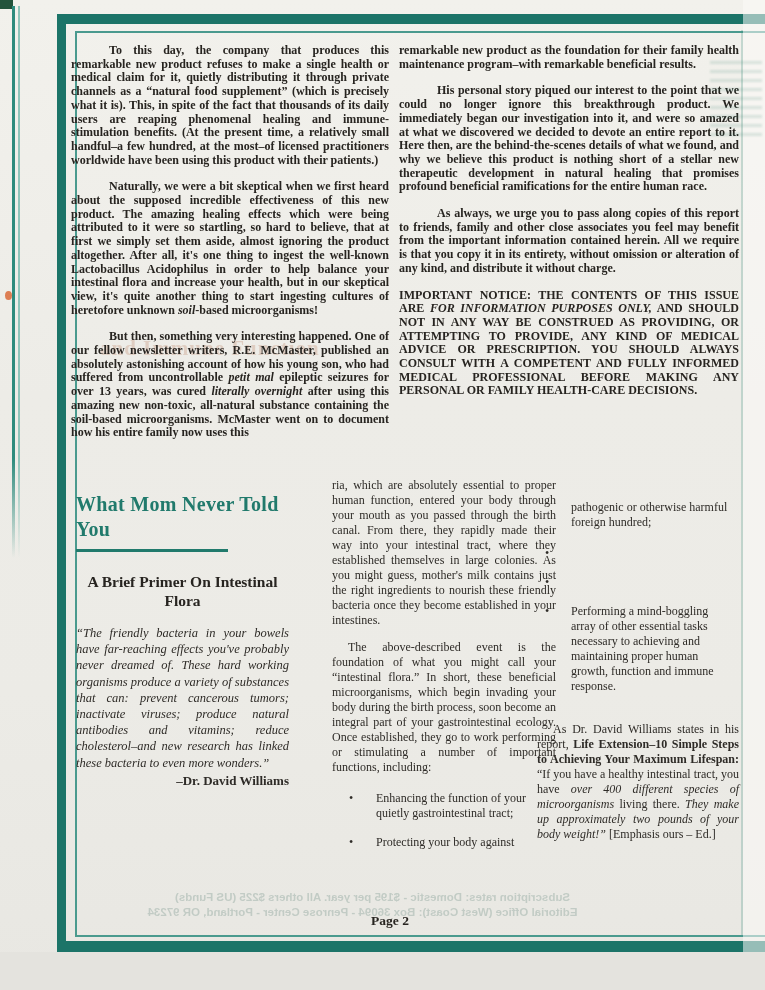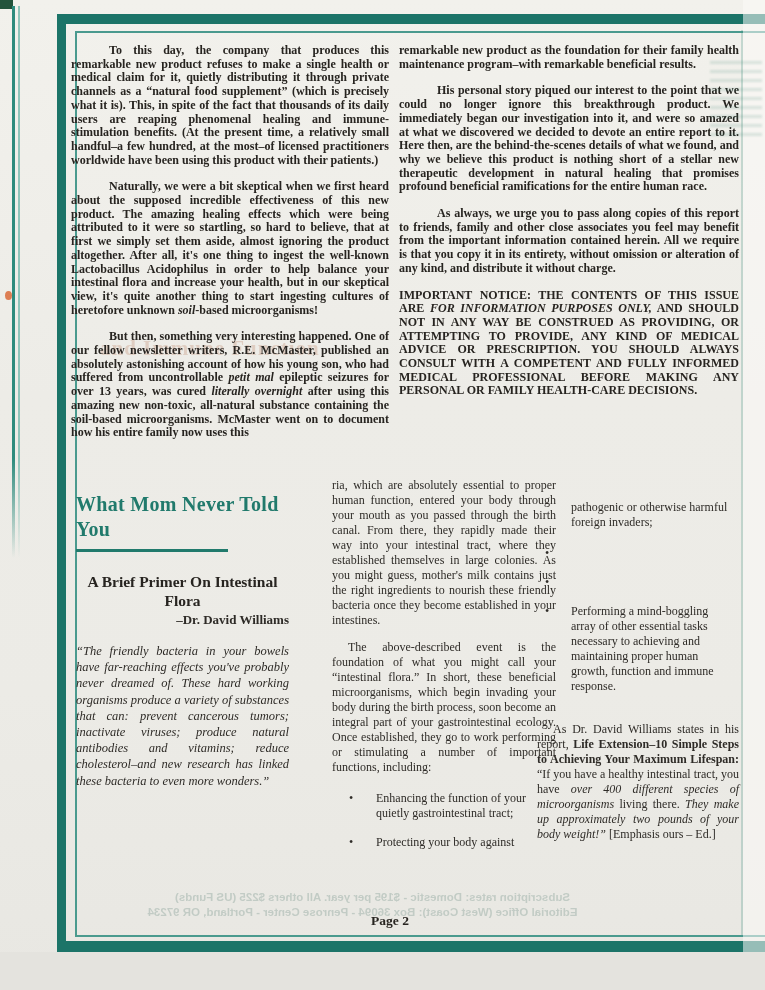--- a/index.html
+++ b/index.html
@@ -99,41 +99,41 @@
     <p class="no-indent">remarkable new product as the foundation for their family health maintenance program–with remarkable beneficial results.</p>
     <p>His personal story piqued our interest to the point that we could no longer ignore this breakthrough product.  We immediately began our investigation into it, and were so amazed at what we discovered we decided to devote an entire report to it.  Here then, are the behind-the-scenes details of what we found, and why we believe this product is nothing short of a stellar new therapeutic development in natural healing that promises profound beneficial ramifications for the entire human race.</p>
     <p>As always, we urge you to pass along copies of this report to friends, family and other close associates you feel may benefit from the important information contained herein.  All we require is that you copy it in its entirety, without omission or alteration of any kind, and distribute it without charge.</p>
     <p class="no-indent"><span>IMPORTANT NOTICE:  THE CONTENTS OF THIS ISSUE ARE </span><span class="seg-i">FOR INFORMATION PURPOSES ONLY,</span><span> AND SHOULD NOT IN ANY WAY BE CONSTRUED AS PROVIDING, OR ATTEMPTING TO PROVIDE, ANY KIND OF MEDICAL ADVICE OR PRESCRIPTION. YOU SHOULD ALWAYS CONSULT WITH A COMPETENT AND FULLY INFORMED MEDICAL PROFESSIONAL BEFORE MAKING ANY PERSONAL OR FAMILY HEALTH-CARE DECISIONS.</span></p>
   </div>
 
   <div class="abs lowcol" id="lower-col-1">
     <div id="section-heading">What Mom Never Told You</div>
     <div id="heading-rule"></div>
     <div id="article-title">A Brief Primer On Intestinal Flora</div>
+    <div id="pull-quote">“The friendly bacteria in your bowels have far-reaching effects you've probably never dreamed of.  These hard working organisms produce a variety of substances that can: prevent cancerous tumors; inactivate viruses; produce natural antibodies and vitamins; reduce cholesterol–and new research has linked these bacteria to even more wonders.”</div>
     <div id="quote-attribution">–Dr. David Williams</div>
-    <div id="pull-quote">“The friendly bacteria in your bowels have far-reaching effects you've probably never dreamed of.  These hard working organisms produce a variety of substances that can: prevent cancerous tumors; inactivate viruses; produce natural antibodies and vitamins; reduce cholesterol–and new research has linked these bacteria to even more wonders.”</div>
   </div>
 
   <div class="abs lowcol" id="lower-col-2">
     <p>ria, which are absolutely essential to proper human function, entered your body through your mouth as you passed through the birth canal.  From there, they rapidly made their way into your intestinal tract, where they established themselves in large colonies.  As you might guess, mother's milk contains just the right ingredients to nourish these friendly bacteria once they become established in your intestines.</p>
     <p class="indent">The above-described event is the foundation of what you might call your “intestinal flora.”  In short, these beneficial microorganisms, which begin invading your body during the birth process, soon become an integral part of your gastrointestinal ecology.  Once established, they go to work performing or stimulating a number of important functions, including:</p>
     <div class="bullet-list">
       <div class="bullet-row">
         <span class="bullet-glyph">•</span>
         <span class="bullet-text">Enhancing the function of your quietly gastrointestinal tract;</span>
       </div>
       <div class="bullet-row">
         <span class="bullet-glyph">•</span>
         <span class="bullet-text">Protecting your body against</span>
       </div>
     </div>
   </div>
 
   <div class="abs lowcol" id="lower-col-3">
-    <div id="col3-continuation">pathogenic or otherwise harmful foreign invaders;</div>
+    <div id="col3-continuation">pathogenic or otherwise harmful foreign hundred;</div>
     <div class="bullet-list">
       <div class="bullet-row">
         <span class="bullet-glyph">•</span>
       </div>
       <div class="bullet-row">
         <span class="bullet-glyph">•</span>
       </div>
       <div class="bullet-row">
         <span class="bullet-glyph">•</span>
         <span class="bullet-text">Performing a mind-boggling array of other essential tasks necessary to achieving and maintaining proper human growth, function and immune response.</span>

